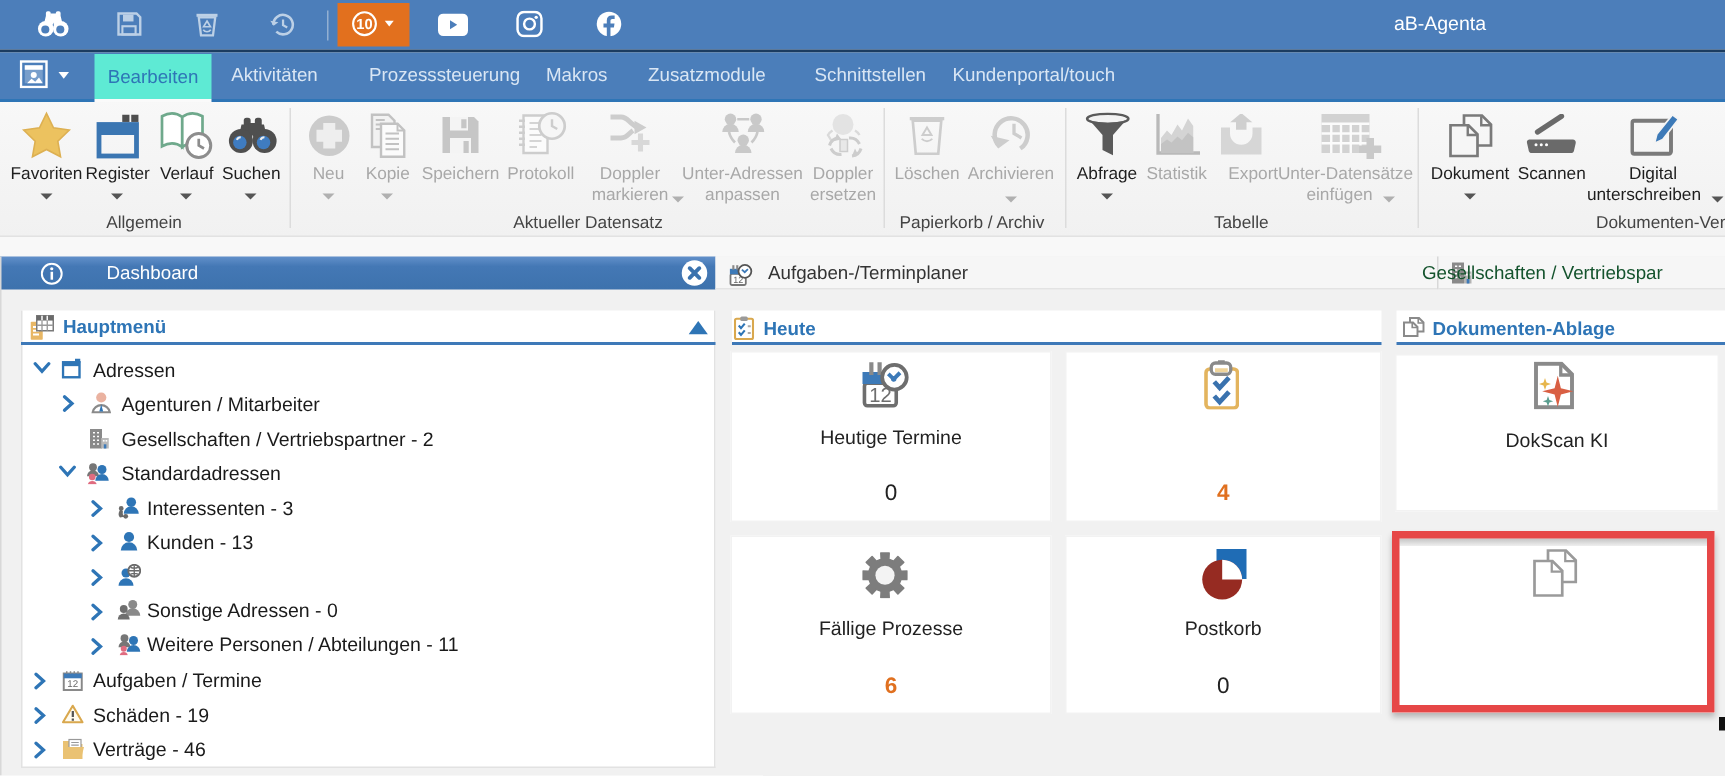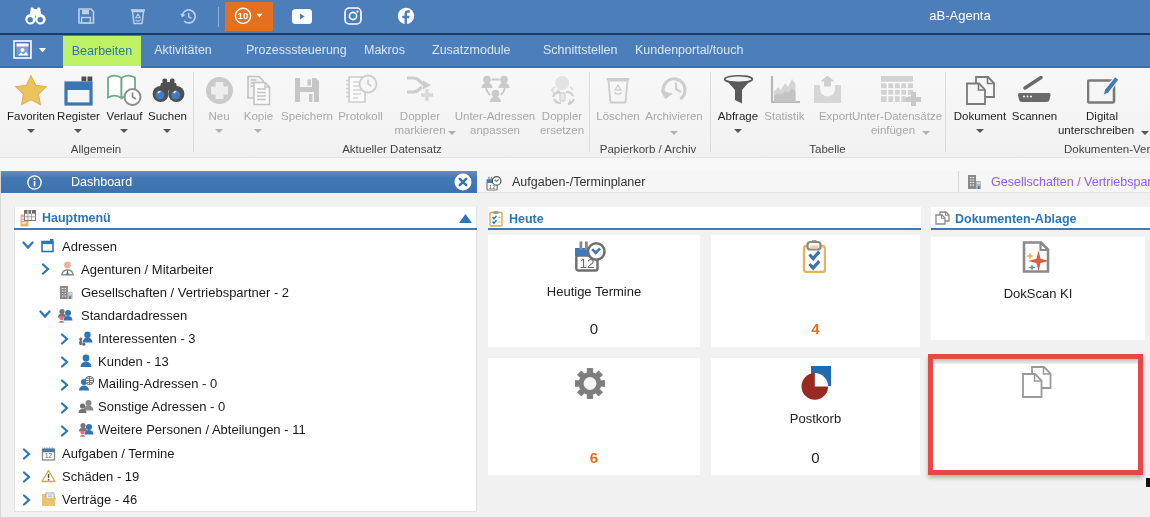--- a/index.html
+++ b/index.html
@@ -4,21 +4,21 @@
 *{margin:0;padding:0;box-sizing:border-box}
 html,body{width:1150px;height:517px;overflow:hidden;font-family:"Liberation Sans",sans-serif}
 #app{position:relative;width:1150px;height:517px;background:#f1f1f1}
 .abs{position:absolute}
 .nw{white-space:nowrap}
 
 #topbar{left:0;top:0;width:1150px;height:33px;background:#4c7eba}
 #darkline{left:0;top:33px;width:1150px;height:2px;background:#1b3c60}
 #tabrow{left:0;top:35px;width:1150px;height:31px;background:#4b7eba}
 .toptab{top:35px;height:43px;line-height:31px;font-size:12.5px;color:#d9e6f4;text-align:center}
-#activetab{left:63px;top:36px;width:78px;height:30px;background:#bef264;color:#2e75b6;line-height:30px;font-size:12.5px;text-align:center}
+#activetab{left:63px;top:36px;width:78px;height:30px;background:#5eead4;color:#2e75b6;line-height:30px;font-size:12.5px;text-align:center}
 
 #ribbon{left:0;top:66px;width:1150px;height:92px;background:linear-gradient(#f8f8f8,#f1f1f1)}
 #ribtop{left:0;top:66px;width:1150px;height:2px;background:#2e75b6}
 #ribtopgap{left:63px;top:66px;width:78px;height:2px;background:#fafafa}
 #ribbot{left:0;top:157px;width:1150px;height:1px;background:#e2e2e2}
 #band{left:0;top:158px;width:1150px;height:13px;background:#f8f8f8}
 .rlab{top:110px;height:14px;font-size:11.5px;color:#1e1e1e;text-align:center}
 .rlab2{top:124px;height:14px;font-size:11.5px;color:#1e1e1e;text-align:center}
 .dis{color:#a8a8a8}
 .glab{top:143px;height:14px;font-size:11.5px;color:#444;text-align:center}
@@ -348,21 +348,21 @@
     </svg>
 <div class="abs nw" style="left:512px;top:175px;font-size:12.5px;color:#333">Aufgaben-/Terminplaner</div>
 <svg class="abs" style="left:966px;top:174px" width="16" height="16" viewBox="0 0 16 16">
  <rect x="2" y="1" width="8" height="14" fill="#8a8a8a"></rect>
  <path d="M4 3.5 h1.5 M6.5 3.5 H8 M4 6 h1.5 M6.5 6 H8 M4 8.5 h1.5 M6.5 8.5 H8 M4 11 h1.5 M6.5 11 H8" stroke="#fff" stroke-width="1"></path>
  <rect x="10" y="7" width="5" height="8" fill="#b4b4b4"></rect>
  <rect x="11.2" y="8.5" width="1.2" height="1.2" fill="#fff"></rect>
       <rect x="13.2" y="8.5" width="1.2" height="1.2" fill="#fff"></rect>
  <rect x="11.8" y="12" width="1.8" height="3" fill="#3d7ab8"></rect>
     </svg>
-<div class="abs nw" style="left:991px;top:175px;font-size:12.5px;color:#8b5cf6">Gesellschaften / Vertriebspar</div>
+<div class="abs nw" style="left:948px;top:175px;font-size:12.5px;color:#14532d">Gesellschaften / Vertriebspar</div>
 
 <div class="abs" style="left:14px;top:207px;width:463px;height:305px;background:#fff;border:1px solid #e2e2e2;border-top:none"></div>
 <svg class="abs" style="left:20px;top:210px" width="16" height="17" viewBox="0 0 16 17">
  <rect x="0.5" y="4.5" width="8" height="12" rx="0.5" fill="#e8b765"></rect>
  <path d="M2 8 h4 M2 10.5 h4 M2 13 h4" stroke="#fff" stroke-width="1.2"></path>
  <rect x="4.5" y="0.5" width="11" height="10" fill="#fff" stroke="#7a7a7a" stroke-width="1"></rect>
  <rect x="4.5" y="0.5" width="11" height="3.2" fill="#6a6a6a"></rect>
  <path d="M8 0.5 v10 M11.5 0.5 v10 M4.5 6.8 h11" stroke="#9a9a9a" stroke-width=".9"></path>
  <path d="M8 .5 v3 M11.5 .5 v3" stroke="#fff" stroke-width=".9"></path>
     </svg>
@@ -432,21 +432,20 @@
 <div class="abs nw trow" style="left:98px;top:354px">Kunden - 13</div>
 <svg class="abs" style="left:60px;top:379px" width="10" height="12" viewBox="0 0 10 12">
       <path d="M2 1.5 l5 4.5 -5 4.5" fill="none" stroke="#2e75b6" stroke-width="2.2" stroke-linecap="round"></path>
     </svg>
 <svg class="abs" style="left:78px;top:376px" width="16" height="16" viewBox="0 0 16 16">
  <circle cx="6" cy="6" r="3" fill="#2e75b6"></circle>
       <path d="M1 14.5 a5 5 0 0 1 10 0 Z" fill="#2e75b6"></path>
  <circle cx="11.5" cy="4.5" r="4" fill="#fff" stroke="#6a6a6a" stroke-width="1.2"></circle>
  <path d="M8 4.5 h7 M11.5 1 v7 M9 2.2 a6 6 0 0 0 5 0 M9 6.8 a6 6 0 0 1 5 0" fill="none" stroke="#6a6a6a" stroke-width=".9"></path>
     </svg>
-<div class="abs nw trow" style="left:98px;top:376px">Mailing-Adressen - 0</div>
 <svg class="abs" style="left:60px;top:402px" width="10" height="12" viewBox="0 0 10 12">
       <path d="M2 1.5 l5 4.5 -5 4.5" fill="none" stroke="#2e75b6" stroke-width="2.2" stroke-linecap="round"></path>
     </svg>
 <svg class="abs" style="left:78px;top:399px" width="16" height="15" viewBox="0 0 16 15">
  <circle cx="10.5" cy="4" r="3" fill="#8a8a8a"></circle>
       <path d="M5.5 11.5 a5 5 0 0 1 10 0 Z" fill="#8a8a8a"></path>
  <circle cx="4.5" cy="7" r="2.6" fill="#6f6f6f"></circle>
       <path d="M0.5 14 a4 4 0 0 1 8 0 Z" fill="#6f6f6f"></path>
     </svg>
 <div class="abs nw trow" style="left:98px;top:399px">Sonstige Adressen - 0</div>
@@ -527,20 +526,21 @@
  <rect x="8" y="6.5" width="8.5" height="2.6" fill="#f0d49a"></rect>
  <path d="M7.5 15.5 l3.6 4 6.2-6.8" fill="none" stroke="#3a72ae" stroke-width="3.2"></path>
  <path d="M7.5 25 l3.6 4 6.2-6.8" fill="none" stroke="#3a72ae" stroke-width="3.2"></path>
     </svg>
 <div class="abs cnum o" style="left:710px;top:320px;width:211px">4</div>
 
 <svg class="abs" style="left:575px;top:368px" width="30" height="31" viewBox="0 0 30 30">
  <path fill="#7d7d7d" stroke="#7d7d7d" stroke-width="1" stroke-linejoin="round" d="M12.1 4.4 L12.4 4.3 L12.2 0.1 L17.8 0.1 L17.6 4.3 L17.9 4.4 L20.4 5.4 L20.7 5.6 L23.6 2.5 L27.5 6.4 L24.4 9.3 L24.6 9.6 L25.6 12.1 L25.7 12.4 L29.9 12.2 L29.9 17.8 L25.7 17.6 L25.6 17.9 L24.6 20.4 L24.4 20.7 L27.5 23.6 L23.6 27.5 L20.7 24.4 L20.4 24.6 L17.9 25.6 L17.6 25.7 L17.8 29.9 L12.2 29.9 L12.4 25.7 L12.1 25.6 L9.6 24.6 L9.3 24.4 L6.4 27.5 L2.5 23.6 L5.6 20.7 L5.4 20.4 L4.4 17.9 L4.3 17.6 L0.1 17.8 L0.1 12.2 L4.3 12.4 L4.4 12.1 L5.4 9.6 L5.6 9.3 L2.5 6.4 L6.4 2.5 L9.3 5.6 L9.6 5.4 Z"></path>
  <circle cx="15" cy="15" r="6.4" fill="#f3f3f3"></circle>
     </svg>
+<div class="abs ctitle nw" style="left:487px;top:411px;width:214px">Fällige Prozesse</div>
 <div class="abs cnum o" style="left:487px;top:449px;width:214px">6</div>
 
 <svg class="abs" style="left:797px;top:365px" width="36" height="36" viewBox="0 0 36 36">
  <rect x="14" y="1" width="20" height="20" fill="#1f6cb5"></rect>
  <circle cx="17.8" cy="21.4" r="13.3" fill="#962b22"></circle>
  <path d="M17.8 21.4 V8.1 A13.3 13.3 0 0 1 31.1 21.4 Z" fill="#fff"></path>
     </svg>
 <div class="abs ctitle nw" style="left:710px;top:411px;width:211px">Postkorb</div>
 <div class="abs cnum" style="left:710px;top:449px;width:211px">0</div>
 

